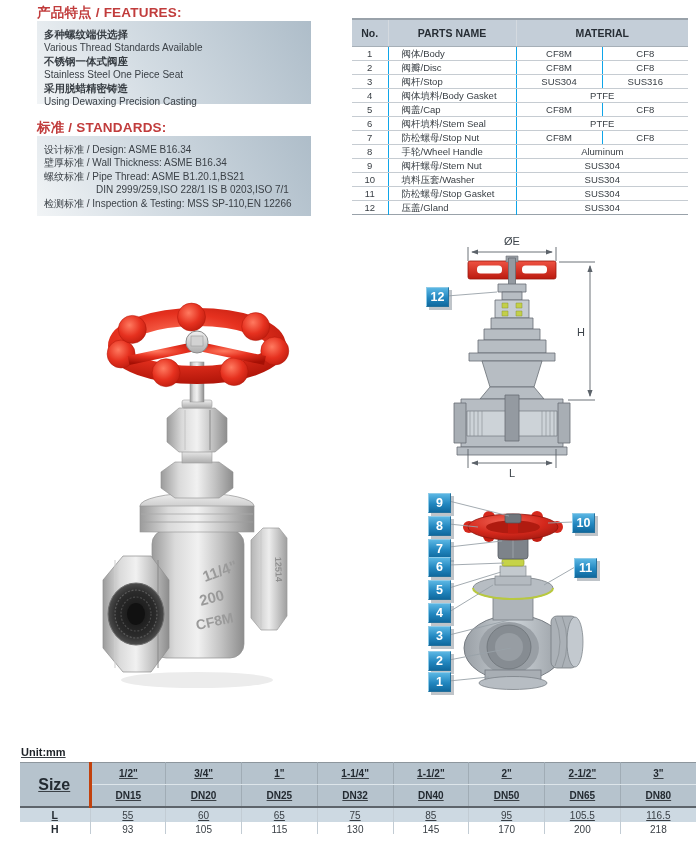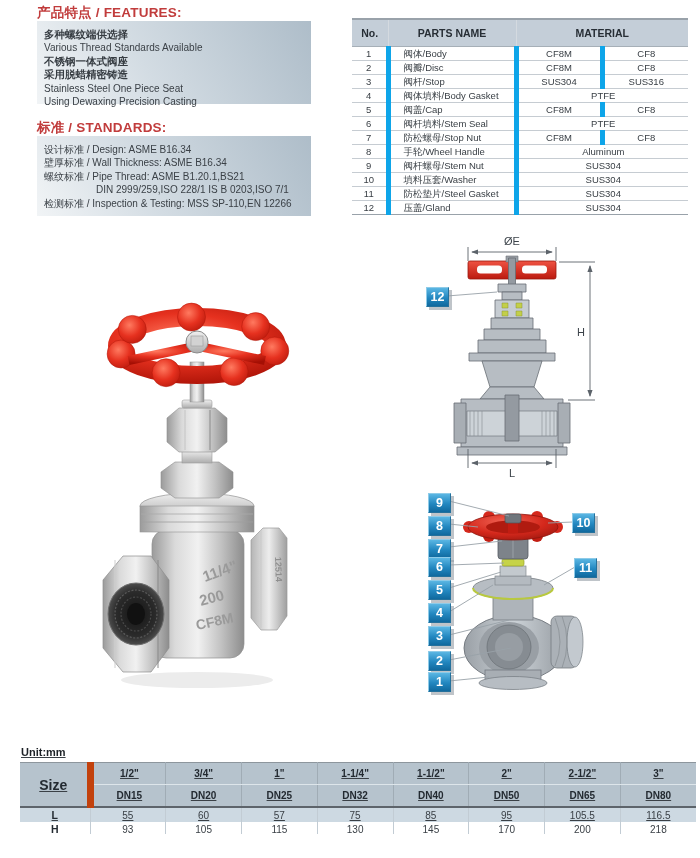--- a/index.html
+++ b/index.html
@@ -15,61 +15,61 @@
   .grad-box .indent{padding-left:52px;}
 
   
   .parts-wrap{position:absolute;left:352px;top:18px;width:336px;}
   table.parts{border-collapse:collapse;table-layout:fixed;width:336px;
               border-top:2px solid #99a2aa;border-bottom:1px solid #99a2aa;font-size:9.5px;}
   table.parts th{background:#c4ced8;height:24px;font-size:10.5px;color:#272e35;
                  border-bottom:1px solid #a6afb7;border-left:1px solid #d4dae0;font-weight:bold;}
   table.parts th:first-child{border-left:none;}
   table.parts td{height:13px;line-height:13px;padding:0;border-bottom:1px solid #c6ccd2;
-                 border-left:5px solid #0ea5e9;text-align:center;color:#3a4046;}
+                 border-left:1px solid #0ea5e9;text-align:center;color:#3a4046;}
   table.parts td:first-child{border-left:none;}
   table.parts td.nm{text-align:left;padding-left:13px;}
   table.parts tr:last-child td{border-bottom:none;}
 
   
   .callout{position:absolute;width:21px;height:18px;z-index:6;
            background:linear-gradient(180deg,#5ab6e3 0%,#2287c0 55%,#10699e 100%);
            border:1px solid #8ecbe8;border-right-color:#25719c;border-bottom-color:#25719c;
            color:#fff;font-size:12.5px;font-weight:bold;line-height:18px;text-align:center;
            box-shadow:3px 3px 0 rgba(148,157,165,.6);}
 
   
   .dims-wrap{position:absolute;left:20px;top:746px;width:676px;text-decoration:underline;}
   .unit{font-size:11px;font-weight:bold;color:#1d2227;margin:0 0 4px 1px;}
   table.dims{border-collapse:collapse;table-layout:fixed;width:676px;font-size:10px;
              border-top:1px solid #8d969d;border-bottom:1px solid #97a0a7;}
   table.dims thead th{background:#b6c3cd;color:#232a31;font-weight:bold;height:19px;
                       border-left:1px solid #a0acb5;}
-  table.dims thead th.size{font-size:14px;border-right:7px solid #c2410c;border-left:none;margin-left:46px;}
+  table.dims thead th.size{font-size:16px;border-right:3px solid #c2410c;border-left:none;margin-left:46px;}
   table.dims thead tr.r1 th.iv{border-bottom:1px solid #dde5ea;}
   table.dims thead{border-bottom:2px solid #5d646b;}
   table.dims tbody tr{height:13px;}
   table.dims tbody tr.alt{background:#cdd9e2;}
   table.dims tbody th{font-weight:bold;font-size:10.5px;color:#232a31;border-right:1px solid #c2ccd4;}
   table.dims tbody td{text-align:center;color:#3a4046;border-left:1px solid #c2ccd4;}
 
   .abs{position:absolute;}
 </style>
 </head>
 <body>
 
 <div class="page">
 
   <div class="sec-heading" style="left:37px;top:4px;">产品特点 / FEATURES:</div>
   <div class="grad-box" style="left:37px;top:21px;height:83px;">
     <div class="ln cn">多种螺纹端供选择</div>
     <div class="ln">Various Thread Standards Available</div>
     <div class="ln cn">不锈钢一体式阀座</div>
+    <div class="ln">Stainless Steel One Piece Seat</div>
     <div class="ln cn">采用脱蜡精密铸造</div>
-    <div class="ln">Stainless Steel One Piece Seat</div>
     <div class="ln">Using Dewaxing Precision Casting</div>
   </div>
 
   <div class="sec-heading" style="left:37px;top:119px;">标准 / STANDARDS:</div>
   <div class="grad-box" style="left:37px;top:136px;height:80px;">
     <div class="ln">设计标准 / Design: ASME B16.34</div>
     <div class="ln">壁厚标准 / Wall Thickness: ASME B16.34</div>
     <div class="ln">螺纹标准 / Pipe Thread: ASME B1.20.1,BS21</div>
     <div class="ln indent">DIN 2999/259,ISO 228/1 IS B 0203,ISO 7/1</div>
     <div class="ln">检测标准 / Inspection &amp; Testing: MSS SP-110,EN 12266</div>
@@ -141,21 +141,21 @@
             <td class="nm">阀杆螺母/Stem Nut</td>
             <td colspan="2">SUS304</td>
           </tr>
         <tr>
             <td>10</td>
             <td class="nm">填料压套/Washer</td>
             <td colspan="2">SUS304</td>
           </tr>
         <tr>
             <td>11</td>
-            <td class="nm">防松垫片/Steel Gasket</td>
+            <td class="nm">防松螺母/Stop Gasket</td>
             <td colspan="2">SUS304</td>
           </tr>
         <tr>
             <td>12</td>
             <td class="nm">压盖/Gland</td>
             <td colspan="2">SUS304</td>
           </tr>
       </tbody>
     </table>
   </div>
@@ -437,21 +437,21 @@
           <th>DN50</th>
           <th>DN65</th>
           <th>DN80</th>
         </tr>
       </thead>
       <tbody>
         <tr class="alt">
           <th>L</th>
           <td>55</td>
           <td>60</td>
-          <td>57</td>
+          <td>65</td>
           <td>75</td>
           <td>85</td>
           <td>95</td>
           <td>105.5</td>
           <td>116.5</td>
         </tr>
         <tr>
           <th>H</th>
           <td>93</td>
           <td>105</td>

